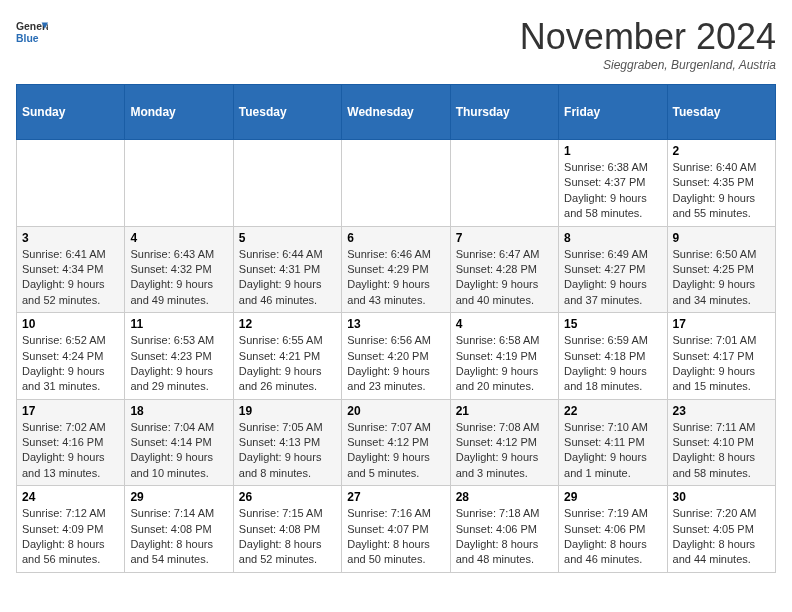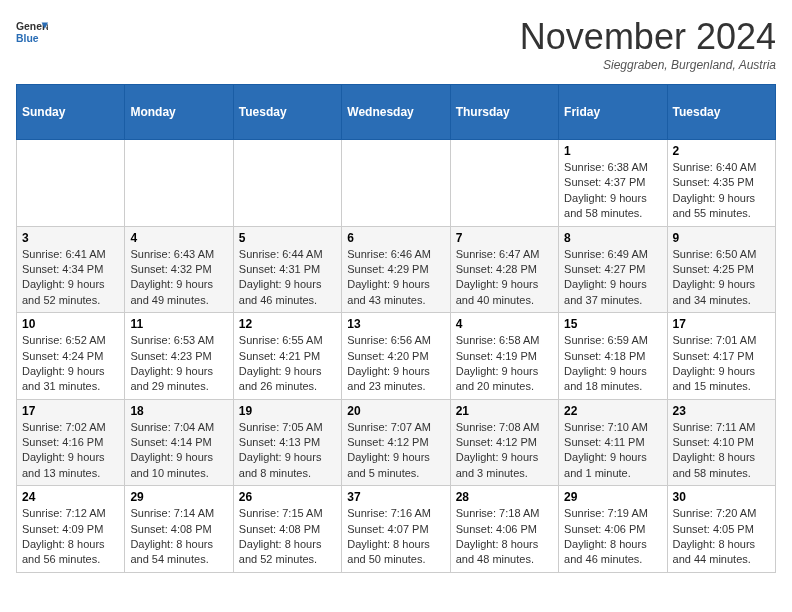--- a/index.html
+++ b/index.html
@@ -222,21 +222,21 @@
         </td>
         <td>
           <span class="day-num">29</span>
           <div class="day-info">Sunrise: 7:14 AM<br>Sunset: 4:08 PM<br>Daylight: 8 hours<br>and 54 minutes.</div>
         </td>
         <td>
           <span class="day-num">26</span>
           <div class="day-info">Sunrise: 7:15 AM<br>Sunset: 4:08 PM<br>Daylight: 8 hours<br>and 52 minutes.</div>
         </td>
         <td>
-          <span class="day-num">37</span>
+          <span class="day-num">27</span>
           <div class="day-info">Sunrise: 7:16 AM<br>Sunset: 4:07 PM<br>Daylight: 8 hours<br>and 50 minutes.</div>
         </td>
         <td>
           <span class="day-num">28</span>
           <div class="day-info">Sunrise: 7:18 AM<br>Sunset: 4:06 PM<br>Daylight: 8 hours<br>and 48 minutes.</div>
         </td>
         <td>
           <span class="day-num">29</span>
           <div class="day-info">Sunrise: 7:19 AM<br>Sunset: 4:06 PM<br>Daylight: 8 hours<br>and 46 minutes.</div>
         </td>

